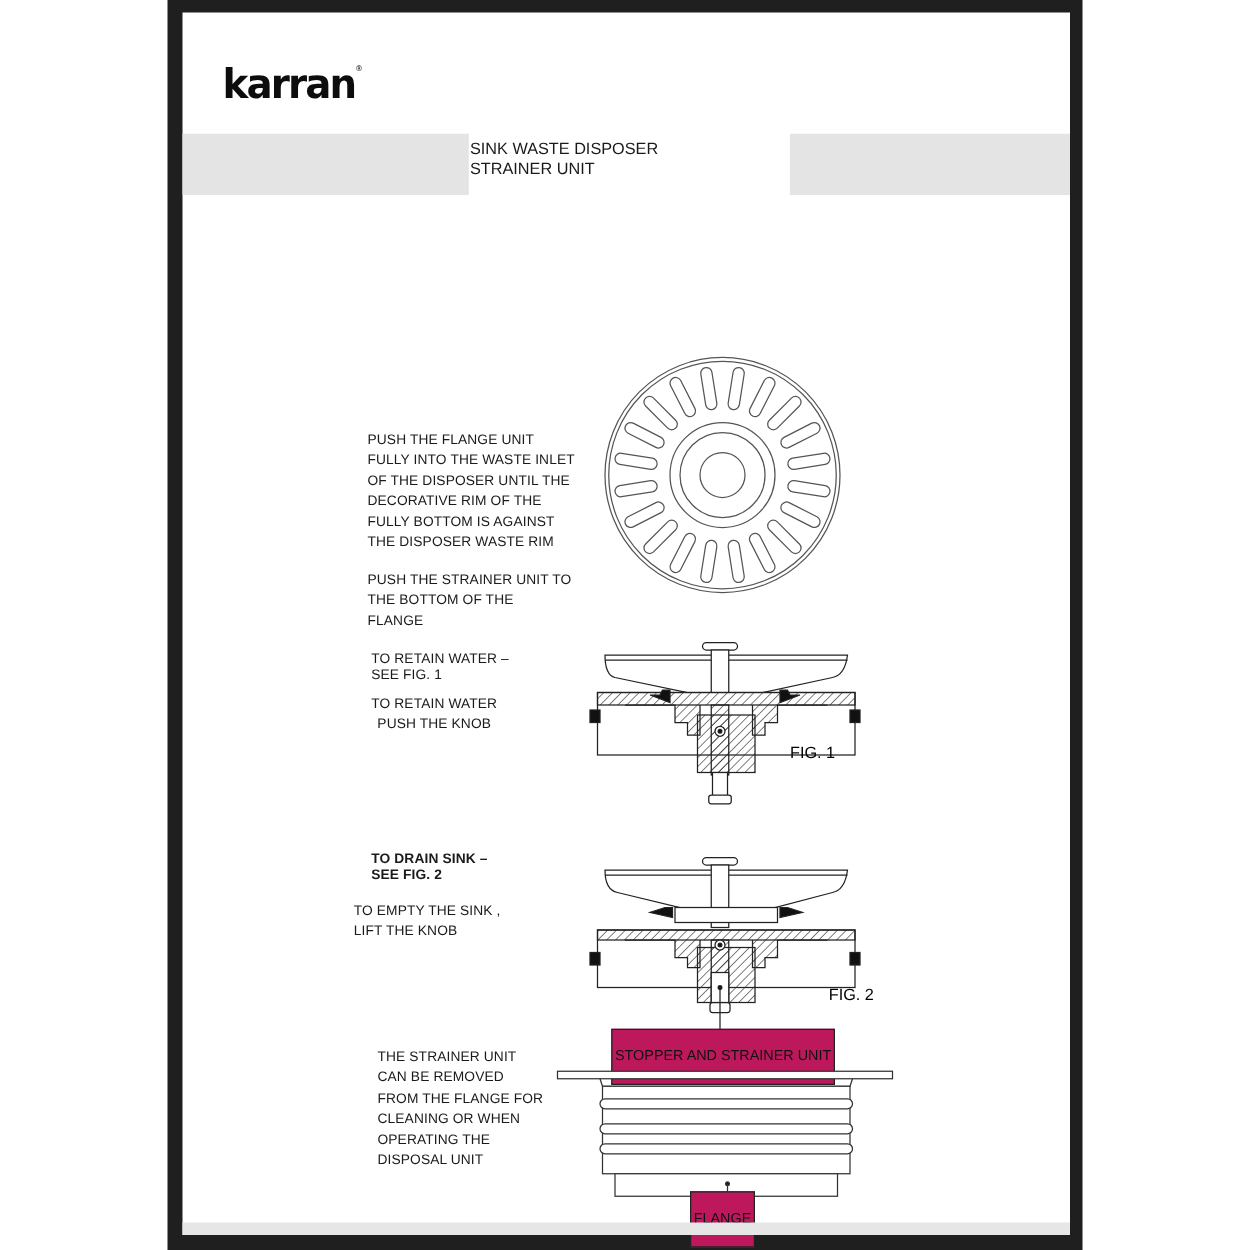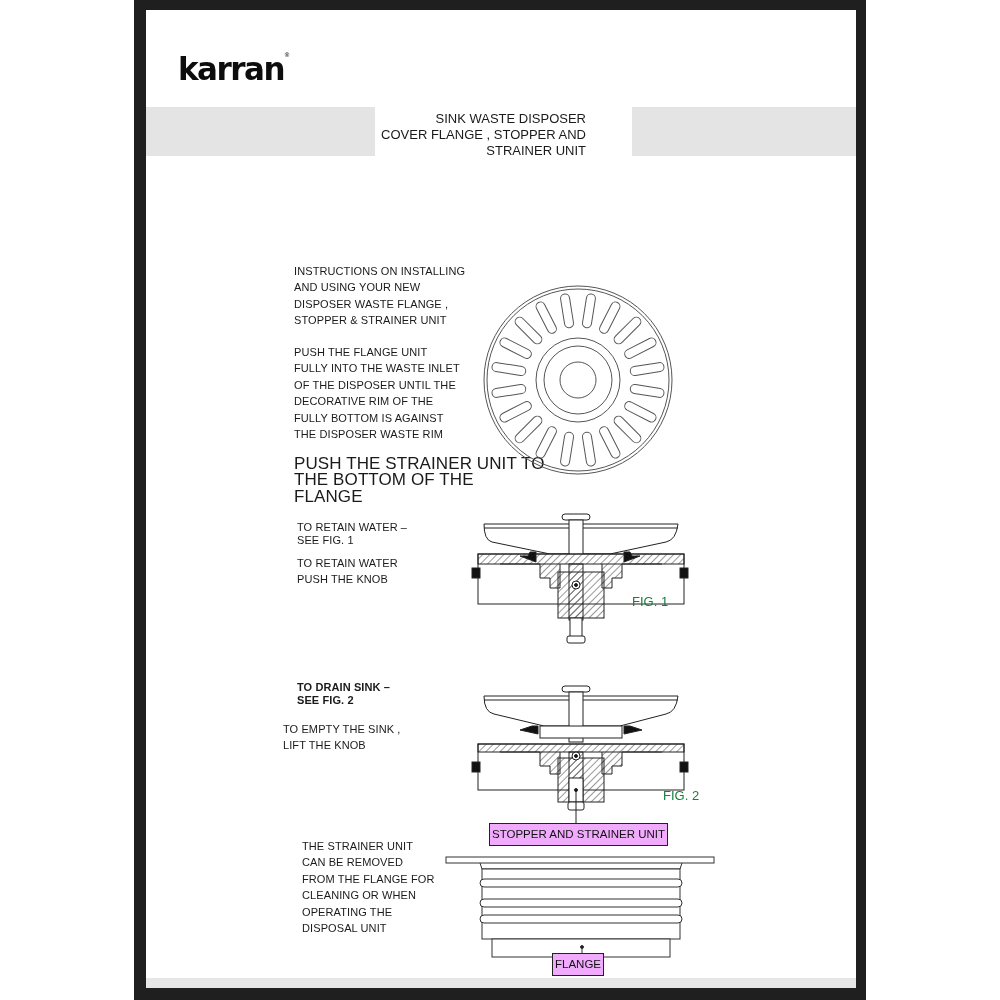--- a/index.html
+++ b/index.html
@@ -6,72 +6,65 @@
   body { width: 1000px; height: 1000px; background: #ffffff; position: relative; overflow: hidden;
          font-family: "Liberation Sans", sans-serif; color: #111; }
   .frame { position: absolute; left: 134px; top: 0; width: 732px; height: 1000px; background: #1f1f1f; }
   .page { position: absolute; left: 146px; top: 10px; width: 710px; height: 978px; background: #ffffff; }
   .logo { position: absolute; left: 32px; top: 40px; font-family: "DejaVu Sans", sans-serif; font-weight: bold;
           font-size: 31px; letter-spacing: -1.5px; color: #0d0d0d; transform: scaleY(1.05); }
   .logo sup { font-size: 6px; font-weight: normal; letter-spacing: 0; vertical-align: top; position: relative; top: 2px; }
   .bar { position: absolute; top: 97px; height: 49px; background: #e4e4e4; }
   .bar.left { left: 0; width: 229px; }
   .bar.right { left: 486px; width: 224px; }
-  .title { position: absolute; left: 230px; top: 101px; width: 210px; text-align: right; font-size: 13px; line-height: 16px; color: #1a1a1a; }
+  .title { position: absolute; left: 230px; top: 101px; width: 210px; text-align: left; font-size: 13px; line-height: 16px; color: #1a1a1a; }
   .title div { white-space: nowrap; }
   .txt { position: absolute; font-size: 11px; line-height: 16.4px; color: #1a1a1a; white-space: nowrap; letter-spacing: 0.1px; }
-  .figlabel { position: absolute; font-size: 13px; color: #15803d; }
-  .callout { position: absolute; font-size: 11.5px; border: 1px solid #222; padding: 4px 2px; line-height: 13px; background: #f0abfc; white-space: nowrap; }
+  .figlabel { position: absolute; font-size: 13px; color: #000000; }
+  .callout { position: absolute; font-size: 11.5px; border: 1px solid #222; padding: 15px 2px; line-height: 13px; background: #be185d; white-space: nowrap; }
   .bottom-strip { position: absolute; left: 0; top: 968px; width: 710px; height: 10px; background: #e6e6e6; }
   svg { position: absolute; overflow: visible; }
 </style>
 </head>
 <body>
 
 <div class="frame"></div>
 
 <div class="page">
 
   <div class="logo"><span>karran</span><sup>®</sup></div>
 
   <div class="bar left"></div>
   <div class="bar right"></div>
   <div class="title">
     <div>SINK WASTE DISPOSER</div>
-    <div>COVER FLANGE , STOPPER AND</div>
     <div>STRAINER UNIT</div>
   </div>
 
-  <div class="txt" style="left:148px; top:253px;">
-    <div>INSTRUCTIONS ON INSTALLING</div>
-    <div>AND USING YOUR NEW</div>
-    <div>DISPOSER WASTE FLANGE ,</div>
-    <div>STOPPER &amp; STRAINER UNIT</div>
-  </div>
 
   <div class="txt" style="left:148px; top:334px;">
     <div>PUSH THE FLANGE UNIT</div>
     <div>FULLY INTO THE WASTE INLET</div>
     <div>OF THE DISPOSER UNTIL THE</div>
     <div>DECORATIVE RIM OF THE</div>
     <div>FULLY BOTTOM IS AGAINST</div>
     <div>THE DISPOSER  WASTE RIM</div>
   </div>
 
-  <div class="txt" style="left:148px; top:446px; font-size:17px;">
+  <div class="txt" style="left:148px; top:446px; font-size:11px;">
     <div>PUSH THE STRAINER UNIT TO</div>
     <div>THE BOTTOM OF THE</div>
     <div>FLANGE</div>
   </div>
 
   <div class="txt" style="left:151px; top:511px; line-height:13px;">
     <div>TO RETAIN WATER –</div>
     <div>SEE FIG. 1</div>
   </div>
-  <div class="txt" style="left:151px; top:545px;">
+  <div class="txt" style="left:151px; top:545px;text-align:center;">
     <div>TO RETAIN WATER</div>
     <div>PUSH THE KNOB</div>
   </div>
 
   <div class="txt" style="left:151px; top:671px; line-height:13px;font-weight:bold;">
     <div>TO DRAIN SINK –</div>
     <div>SEE FIG. 2</div>
   </div>
   <div class="txt" style="left:137px; top:711px;">
     <div>TO EMPTY THE SINK ,</div>

